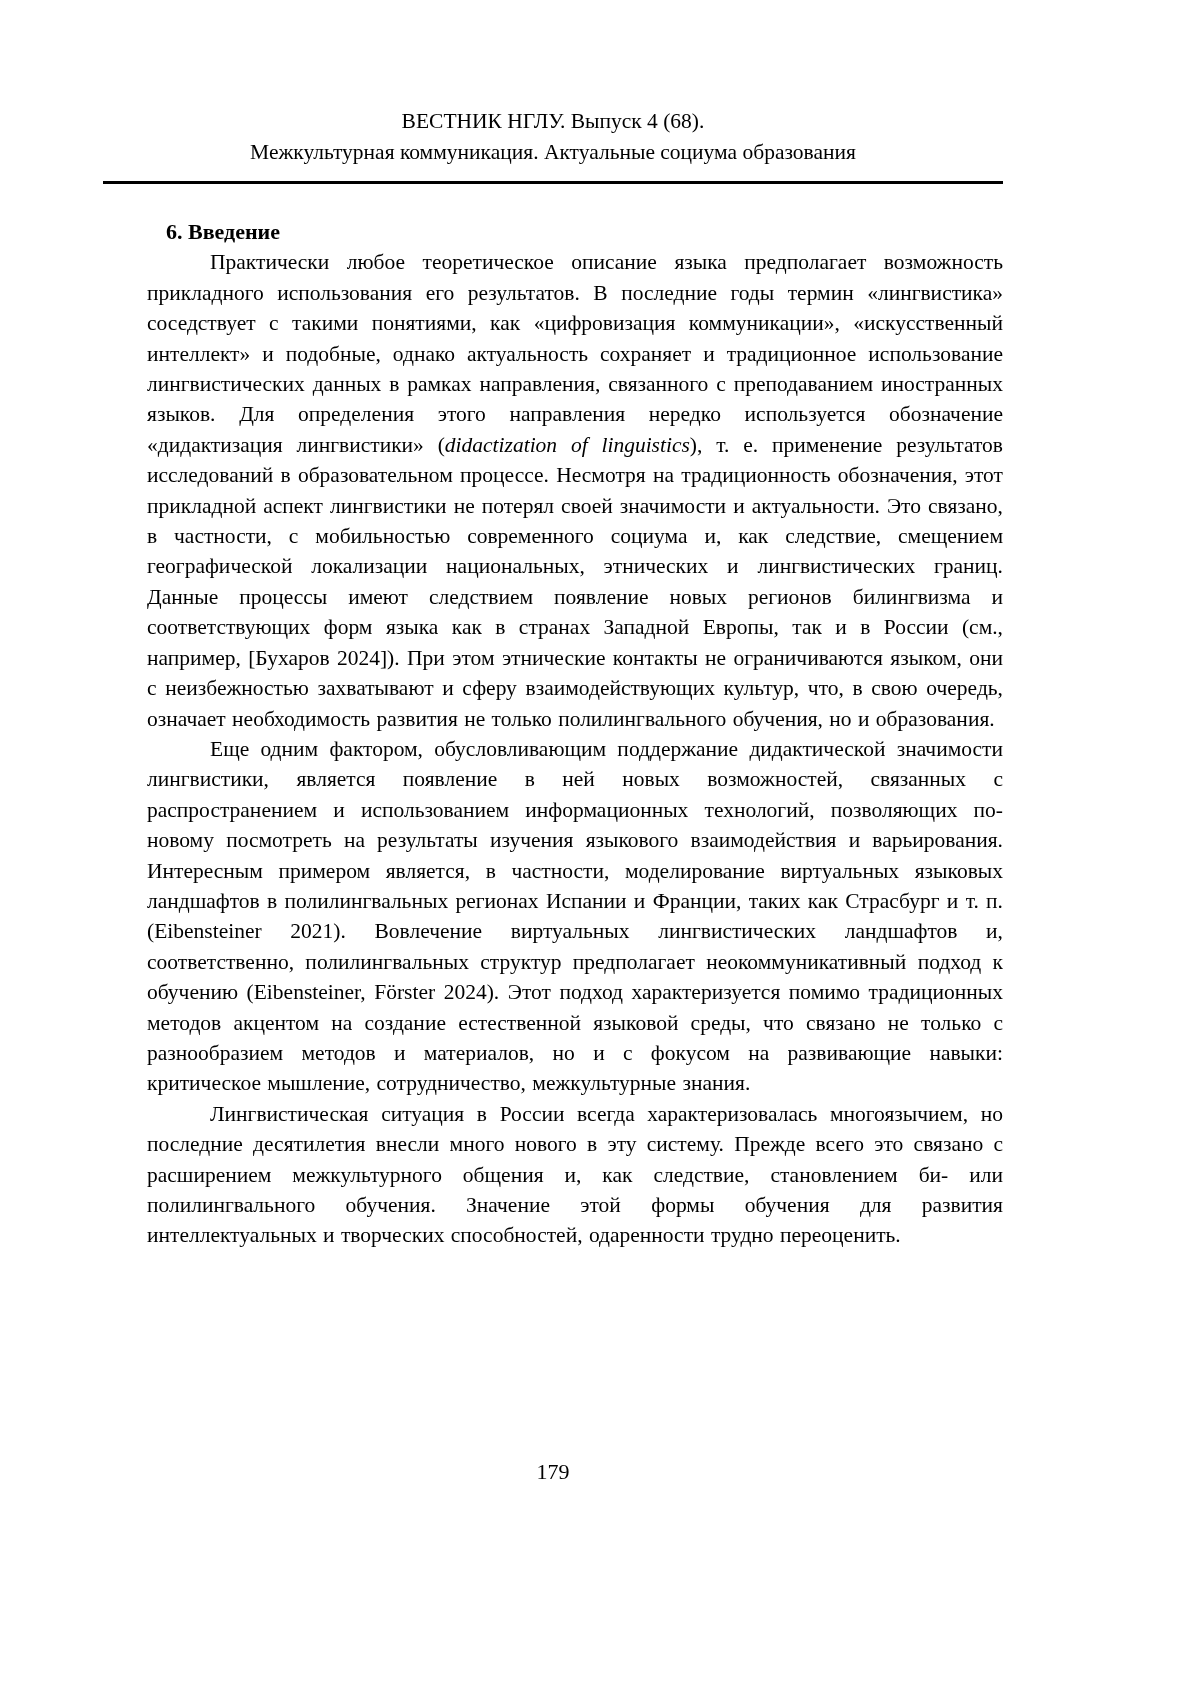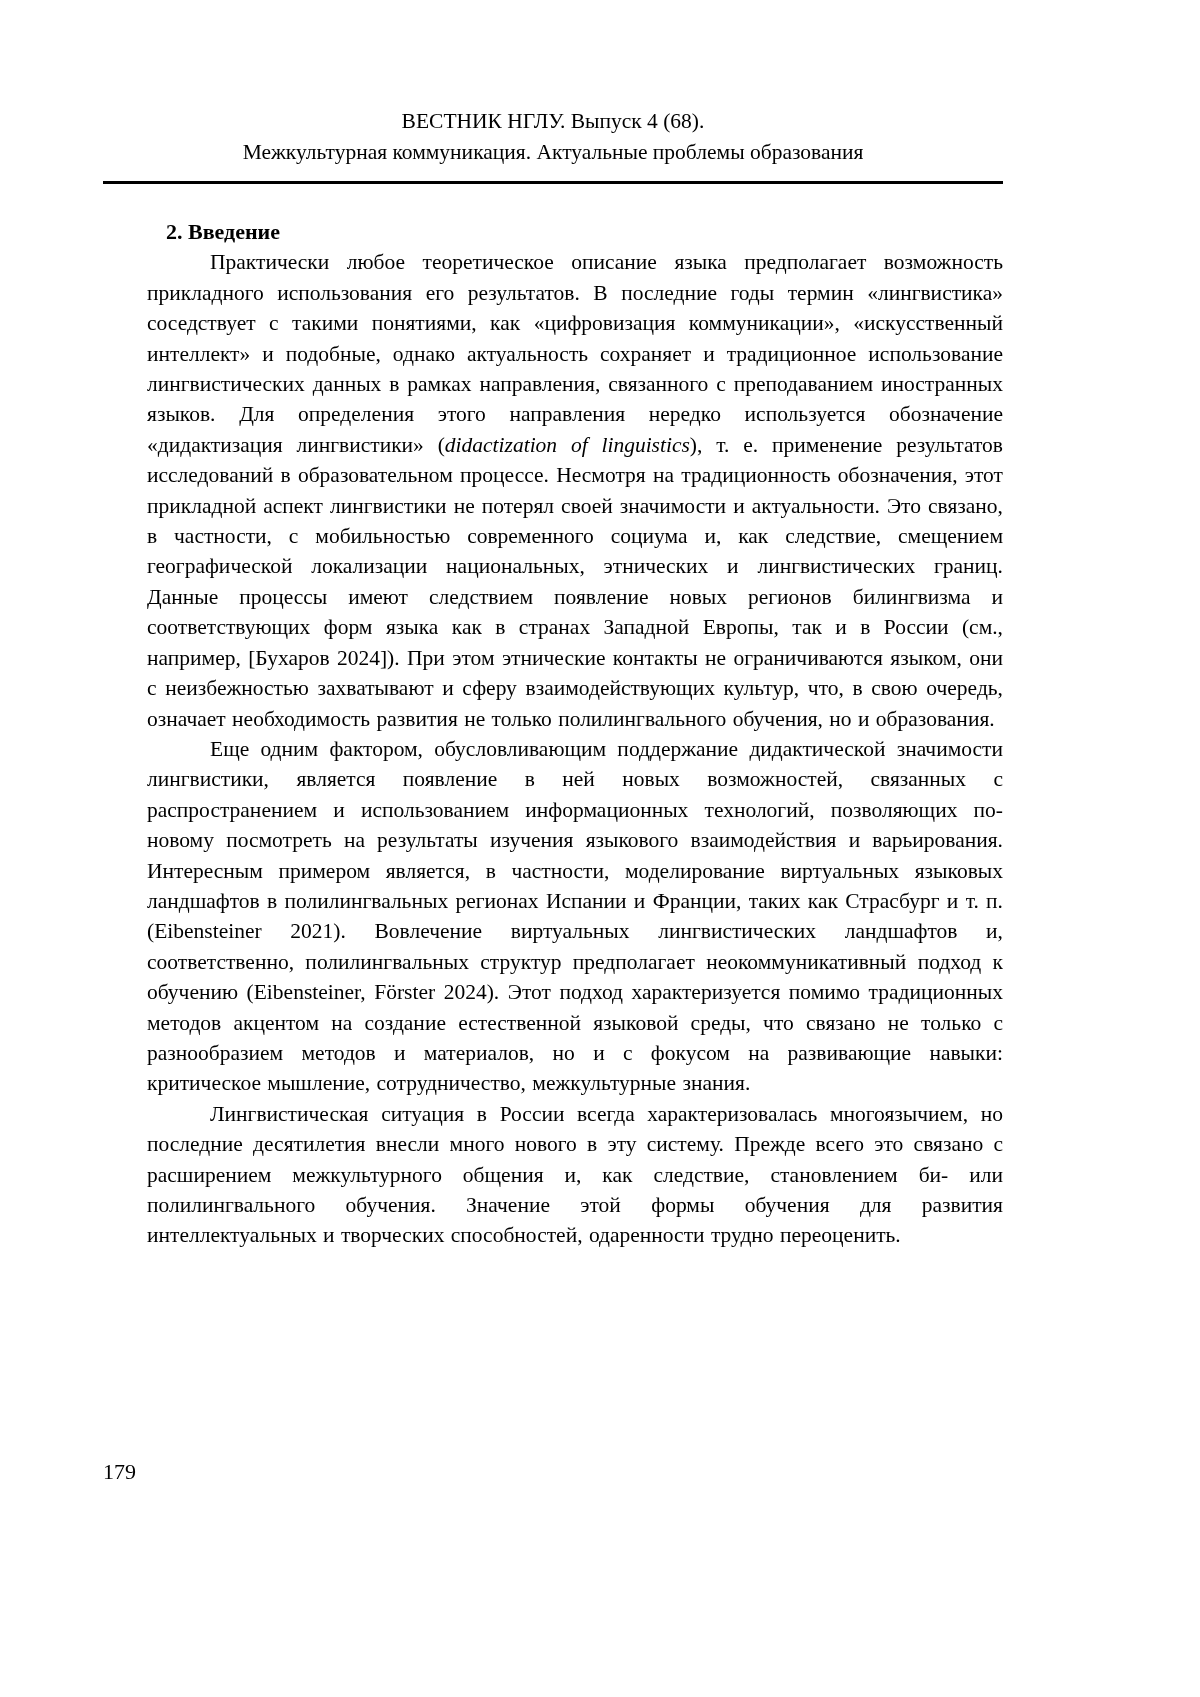--- a/index.html
+++ b/index.html
@@ -42,38 +42,39 @@
     margin-left: 44px;
   }
   .body-text p em {
     font-style: italic;
   }
   .page-footer {
     position: absolute;
     bottom: 212px;
     left: 103px;
     width: 900px;
+    text-align: center;
     font-size: 22px;
   }
 </style>
 </head>
 <body>
 
 <div class="page">
 
   <header class="journal-header">
     <div>ВЕСТНИК НГЛУ. Выпуск 4 (68).</div>
-    <div>Межкультурная коммуникация. Актуальные проблемы образования</div>
+    <div>Межкультурная коммуникация. Актуальные социума образования</div>
   </header>
 
   <hr class="header-rule">
 
   <main class="body-text">
 
-    <h2 class="section-title">2. Введение</h2>
+    <h2 class="section-title">6. Введение</h2>
 
     <p><span>Практически любое теоретическое описание языка предполагает возможность прикладного использования его результатов. В последние годы термин «лингвистика» соседствует с такими понятиями, как «цифровизация коммуникации», «искусственный интеллект» и подобные, однако актуальность сохраняет и традиционное использование лингвистических данных в рамках направления, связанного с преподаванием иностранных языков. Для определения этого направления нередко используется обозначение «дидактизация лингвистики» (</span><em>didactization of linguistics</em><span>), т. е. применение результатов исследований в образовательном процессе. Несмотря на традиционность обозначения, этот прикладной аспект лингвистики не потерял своей значимости и актуальности. Это связано, в частности, с мобильностью современного социума и, как следствие, смещением географической локализации национальных, этнических и лингвистических границ. Данные процессы имеют следствием появление новых регионов билингвизма и соответствующих форм языка как в странах Западной Европы, так и в России (см., например, [Бухаров 2024]). При этом этнические контакты не ограничиваются языком, они с неизбежностью захватывают и сферу взаимодействующих культур, что, в свою очередь, означает необходимость развития не только полилингвального обучения, но и образования.</span></p>
 
     <p>Еще одним фактором, обусловливающим поддержание дидактической значимости лингвистики, является появление в ней новых возможностей, связанных с распространением и использованием информационных технологий, позволяющих по-новому посмотреть на результаты изучения языкового взаимодействия и варьирования. Интересным примером является, в частности, моделирование виртуальных языковых ландшафтов в полилингвальных регионах Испании и Франции, таких как Страсбург и т. п. (Eibensteiner 2021). Вовлечение виртуальных лингвистических ландшафтов и, соответственно, полилингвальных структур предполагает неокоммуникативный подход к обучению (Eibensteiner, Förster 2024). Этот подход характеризуется помимо традиционных методов акцентом на создание естественной языковой среды, что связано не только с разнообразием методов и материалов, но и с фокусом на развивающие навыки: критическое мышление, сотрудничество, межкультурные знания.</p>
 
     <p>Лингвистическая ситуация в России всегда характеризовалась многоязычием, но последние десятилетия внесли много нового в эту систему. Прежде всего это связано с расширением межкультурного общения и, как следствие, становлением би- или полилингвального обучения. Значение этой формы обучения для развития интеллектуальных и творческих способностей, одаренности трудно переоценить.</p>
 
   </main>
 
   <footer class="page-footer">

